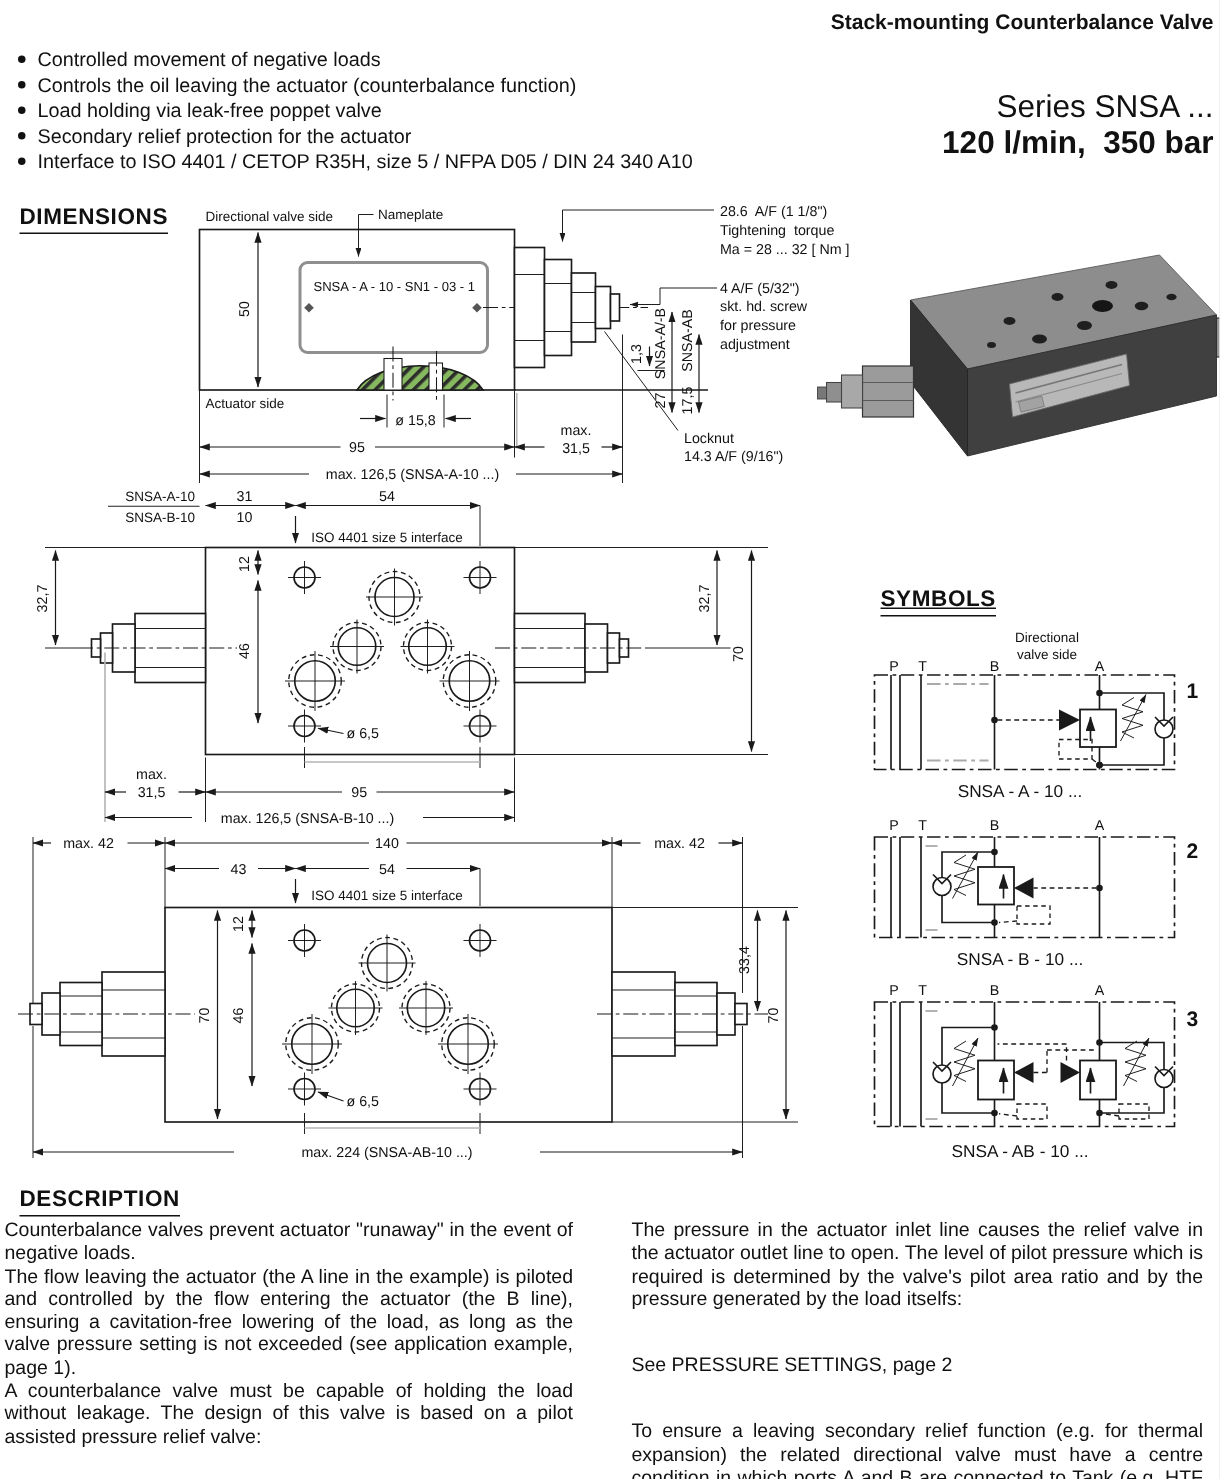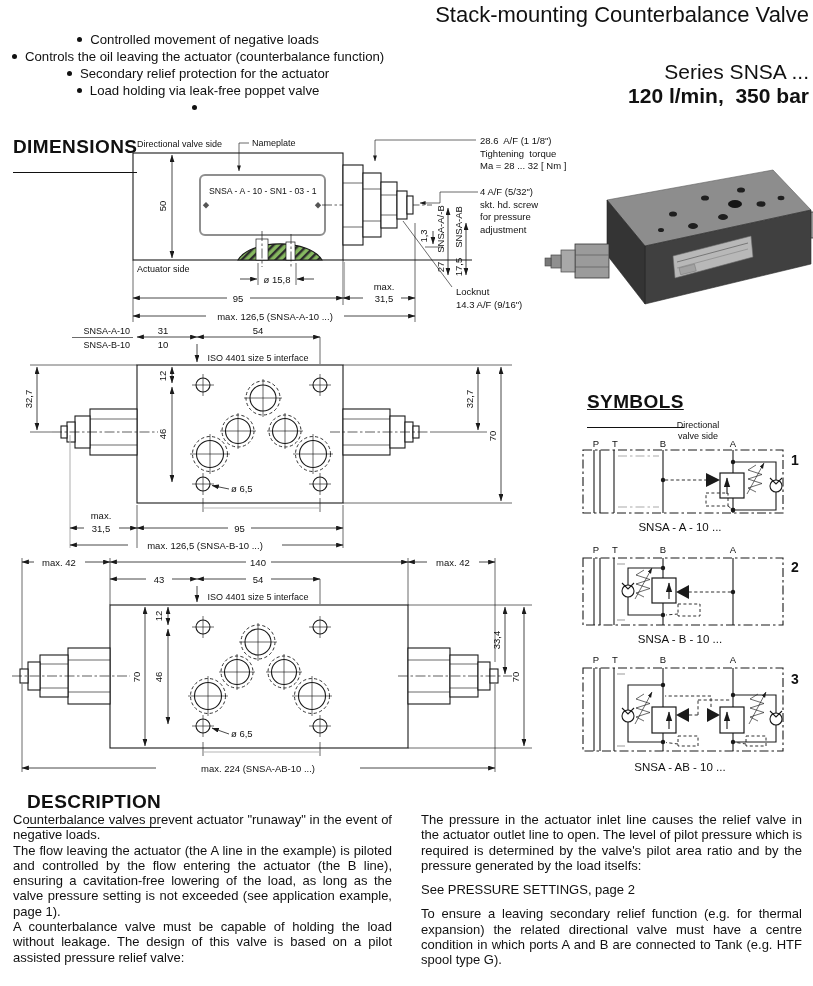--- a/index.html
+++ b/index.html
@@ -1,29 +1,29 @@
 <!DOCTYPE html>
 <html><head>
 <meta charset="utf-8">
 <style>
   html,body{margin:0;padding:0;background:#e8e8e8;}
   #page{position:relative;width:813px;height:986px;background:#ffffff;overflow:hidden;
         font-family:"Liberation Sans",sans-serif;color:#111;}
   .abs{position:absolute;}
-  .title{font-weight:normal;font-size:22px;text-align:left;line-height:25px;}
+  .title{font-weight:bold;font-size:14px;text-align:left;line-height:25px;}
   .sub{font-size:21px;text-align:right;}
-  .bullets{font-size:13.2px;line-height:17px;text-align:center;}
+  .bullets{font-size:13.2px;line-height:17px;}
   .bullets .row{white-space:nowrap;}
   .dot{display:inline-block;width:5px;height:5px;border-radius:50%;background:#111;
        vertical-align:2px;margin-right:8px;}
-  .h1{font-size:19px;font-weight:bold;letter-spacing:.4px;border-bottom:1.6px solid #111;
-      padding-bottom:14px;display:inline-block;}
+  .h1{font-size:15px;font-weight:bold;letter-spacing:.4px;border-bottom:1.6px solid #111;
+      padding-bottom:2px;display:inline-block;}
   .cols{font-size:13px;line-height:15.3px;text-align:justify;}
   .cols p{margin:0;}
-  .cols p.gap{margin-top:9px;}
+  .cols p.gap{margin-top:29px;}
   svg{position:absolute;overflow:visible;}
   svg text{font-family:"Liberation Sans",sans-serif;font-size:9.5px;fill:#111;}
   text.t8{font-size:8.7px;} text.t9{font-size:9px;} text.t11{font-size:11.5px;}
   text.big{font-size:14px;font-weight:bold;}
   text.mid{text-anchor:middle;} text.end{text-anchor:end;}
   .ln{stroke:#1a1a1a;stroke-width:1.1;fill:none;}
   .lw{stroke:#1a1a1a;stroke-width:1.1;fill:#fff;}
   .thin{stroke:#1a1a1a;stroke-width:.65;fill:none;}
   .dim{stroke:#1a1a1a;stroke-width:.8;fill:none;}
   .cl{stroke:#1a1a1a;stroke-width:.7;fill:none;stroke-dasharray:10 2.5 2.5 2.5;}
@@ -52,23 +52,23 @@
 
   <div class="abs title" style="right:4px;top:2px;">
     <div>Stack-mounting Counterbalance Valve</div>
   </div>
   <div class="abs sub" style="right:4px;top:60px;">Series SNSA ...</div>
   <div class="abs sub" style="right:4px;top:84px;font-weight:bold;">120 l/min,&nbsp; 350 bar</div>
 
   <div class="abs bullets" style="left:12px;top:31px;">
     <div class="row"><span class="dot"></span><span>Controlled movement of negative loads</span></div>
     <div class="row"><span class="dot"></span><span>Controls the oil leaving the actuator (counterbalance function)</span></div>
+    <div class="row"><span class="dot"></span><span>Load holding via leak-free poppet valve</span></div>
     <div class="row"><span class="dot"></span><span>Secondary relief protection for the actuator</span></div>
-    <div class="row"><span class="dot"></span><span>Load holding via leak-free poppet valve</span></div>
-    <div class="row"><span class="dot"></span></div>
+    <div class="row"><span class="dot"></span><span>Interface to ISO 4401 / CETOP R35H, size 5 / NFPA D05 / DIN 24 340 A10</span></div>
   </div>
 
   <div class="abs h1" style="left:13px;top:136px;">DIMENSIONS</div>
 
   <svg style="left:0;top:135px;" width="600" height="196" viewBox="0 0 600 196">
     <rect class="ln" x="133" y="18" width="210" height="107"></rect>
     <text x="137" y="12" class="t9">Directional valve side</text>
     <text x="252" y="11" class="t9">Nameplate</text>
     <line class="thin" x1="249" y1="8" x2="239" y2="8"></line>
     <line class="thin" x1="239" y1="8" x2="239" y2="36" marker-end="url(#ah)"></line>
@@ -502,22 +502,22 @@
     <path d="M127,58 L127,72 L140,65 Z" class="fill"></path>
     <line class="dsh" x1="131" y1="57" x2="131" y2="46"></line>
     <line class="dsh" x1="131" y1="46" x2="85" y2="46"></line>
     <rect x="98" y="86" width="20" height="10" fill="none" stroke="#1a1a1a" stroke-width=".9" stroke-dasharray="3 2.4"></rect>
     <line class="dsh" x1="98" y1="94" x2="86" y2="92.5"></line>
     <rect x="166" y="86" width="20" height="10" fill="none" stroke="#1a1a1a" stroke-width=".9" stroke-dasharray="3 2.4"></rect>
     <line class="dsh" x1="166" y1="94" x2="156" y2="92.5"></line>
     <text x="100" y="121" class="mid t11">SNSA - AB - 10 ...</text>
   </svg>
 
-  <div class="abs h1" style="left:27px;top:791px;">DESCRIPTION</div>
-  <div class="abs cols" style="left:13px;top:812px;width:379px;">
+  <div class="abs h1" style="left:13px;top:791px;">DESCRIPTION</div>
+  <div class="abs cols" style="left:3px;top:812px;width:379px;">
     <p>Counterbalance valves prevent actuator "runaway" in the event of negative loads.</p>
     <p>The flow leaving the actuator (the A line in the example) is piloted and controlled by the flow entering the actuator (the B line), ensuring a cavitation-free lowering of the load, as long as the valve pressure setting is not exceeded (see application example, page 1).</p>
     <p>A counterbalance valve must be capable of holding the load without leakage. The design of this valve is based on a pilot assisted pressure relief valve:</p>
   </div>
   <div class="abs cols" style="left:421px;top:812px;width:381px;">
     <p>The pressure in the actuator inlet line causes the relief valve in the actuator outlet line to open. The level of pilot pressure which is required is determined by the valve's pilot area ratio and by the pressure generated by the load itselfs:</p>
     <p class="gap">See PRESSURE SETTINGS, page 2</p>
     <p class="gap">To ensure a leaving secondary relief function (e.g. for thermal expansion) the related directional valve must have a centre condition in which ports A and B are connected to Tank (e.g. HTF spool type G).</p>
   </div>
 

